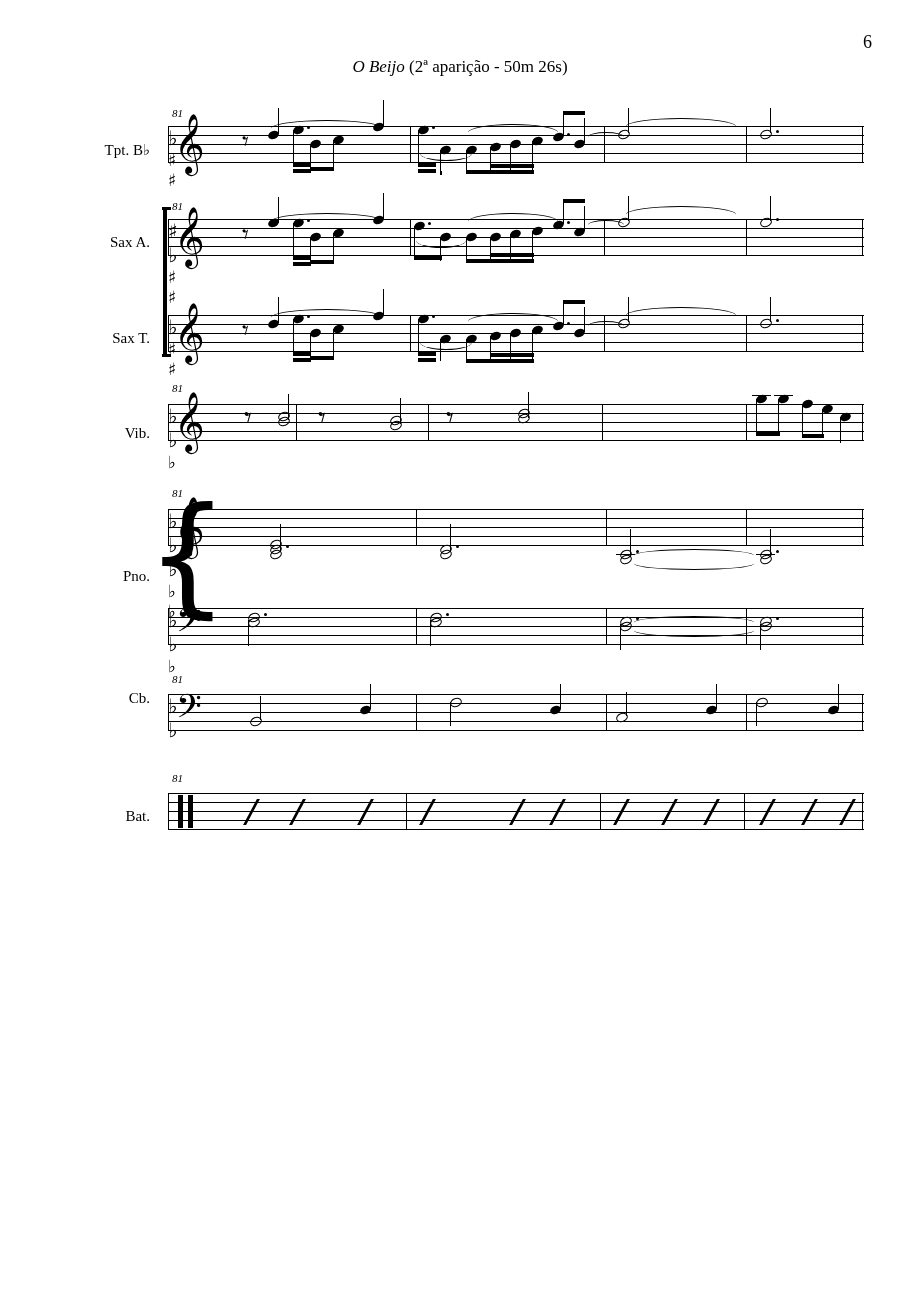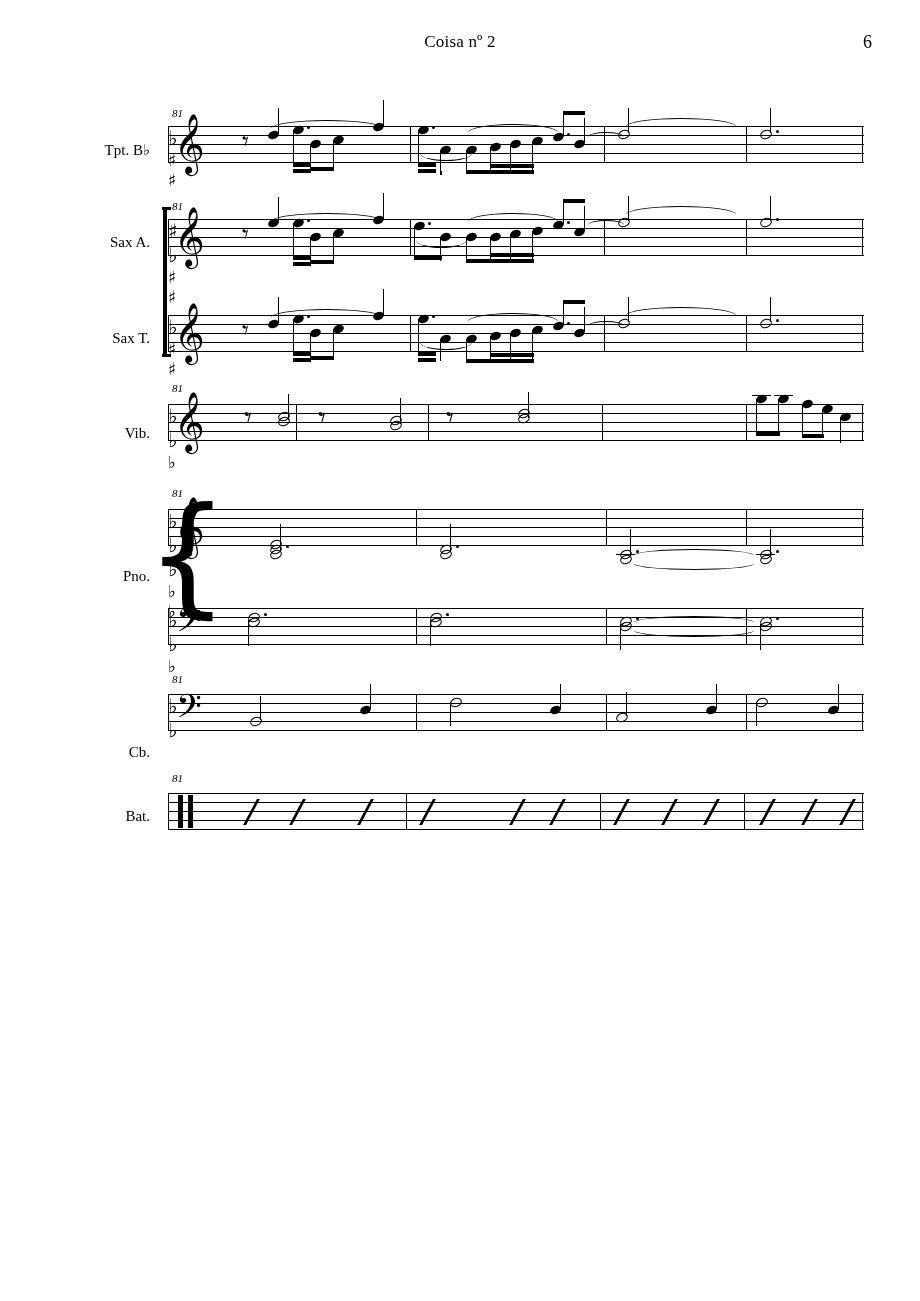--- a/index.html
+++ b/index.html
@@ -205,21 +205,21 @@
     position: absolute;
     width: 5px;
     background: #000;
   }
 </style>
 </head>
 <body>
 
 <div class="page">
 
-  <div class="header-title">Coisa nº 2</div>
+  <div class="header-subtitle"><span class="work">O Beijo</span> <span>(2ª aparição - 50m 26s)</span></div>
   <div class="page-number">6</div>
 
   <div class="system">
 
     <div class="inst-label" style="left:40px; top:141px; width:110px;">Tpt. B♭</div>
     <div class="measure-number" style="left:172px; top:107px;">81</div>
     <div class="staff" style="left:168px; top:126px; width:696px; height:37px;">
       <div class="line l0"></div>
       <div class="line l1"></div>
       <div class="line l2"></div>
@@ -561,21 +561,21 @@
       <div class="stem" style="left:452px; top:16px; height:26px;"></div>
       <div class="tie-flat" style="left:466px; top:8px; width:120px; height:12px;"></div>
       <div class="tie-flat" style="left:466px; top:16px; width:120px; height:12px; border-top:none; border-bottom:1.3px solid #000;"></div>
 
       <div class="nh hollow" style="left:592px; top:14px;"></div>
       <div class="nh hollow" style="left:592px; top:9px;"></div>
       <div class="dot" style="left:608px; top:9px;"></div>
       <div class="stem" style="left:592px; top:16px; height:26px;"></div>
     </div>
 
-    <div class="inst-label" style="left:40px; top:744px; width:110px;">Cb.</div>
+    <div class="inst-label" style="left:40px; top:690px; width:110px;">Cb.</div>
     <div class="measure-number" style="left:172px; top:673px;">81</div>
     <div class="staff" style="left:168px; top:694px; width:696px; height:37px;">
       <div class="line l0"></div>
       <div class="line l1"></div>
       <div class="line l2"></div>
       <div class="line l3"></div>
       <div class="line l4"></div>
       <div class="barline" style="left:0px; top:0; height:37px;"></div>
       <div class="barline" style="left:248px; top:0; height:37px;"></div>
       <div class="barline" style="left:438px; top:0; height:37px;"></div>

